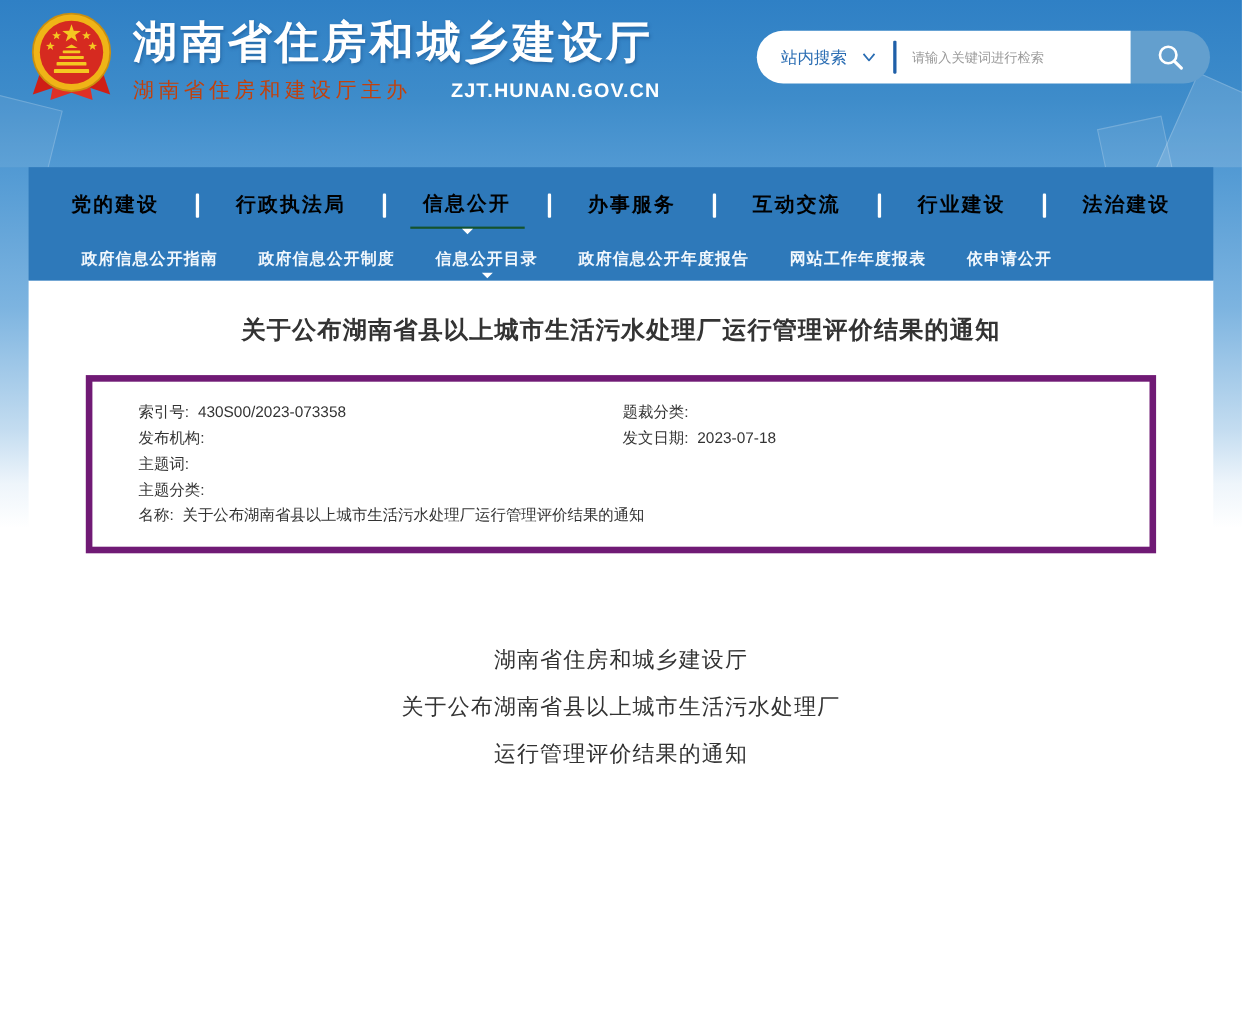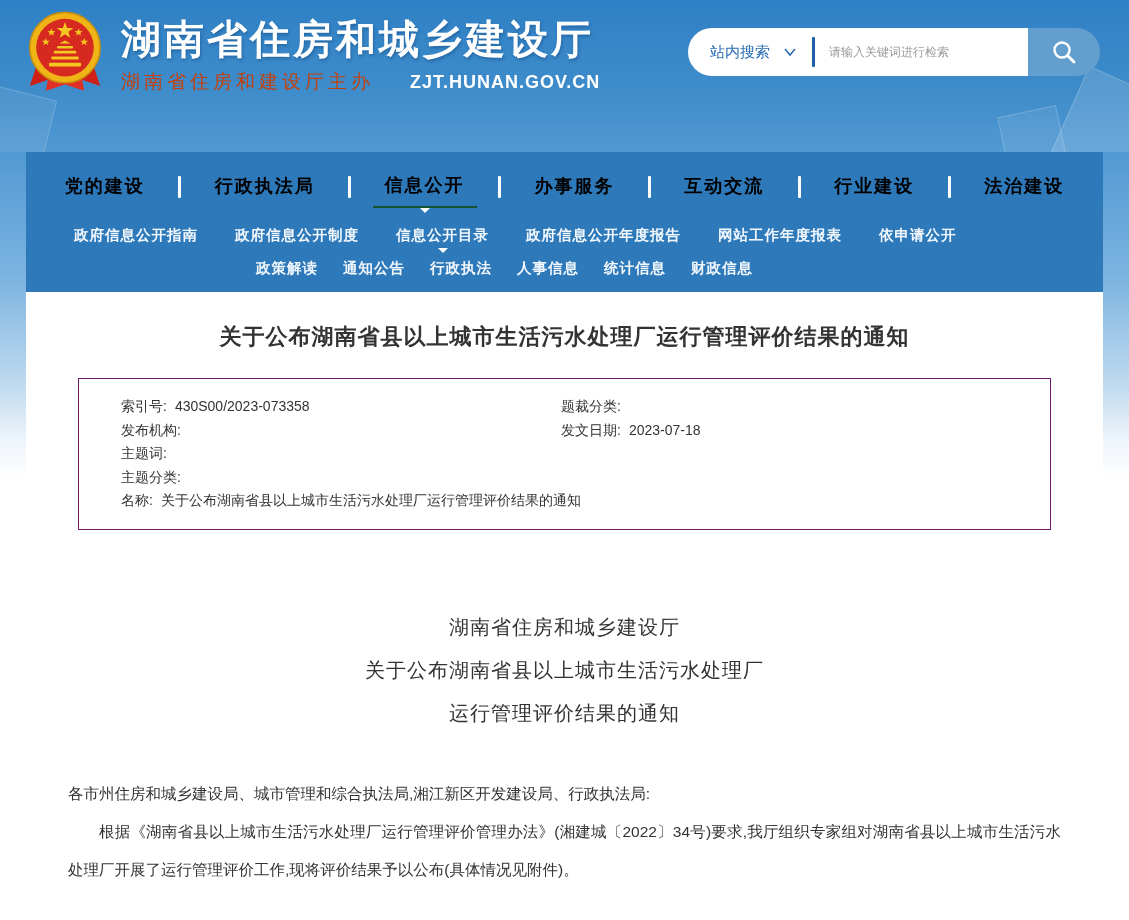--- a/index.html
+++ b/index.html
@@ -46,21 +46,21 @@
   .subnav1 { display:flex; gap:37px; padding:4px 0 0 48px;align-items:flex-end; }
   .subnav2 { display:flex; gap:25px; padding:14px 0 4px 230px; }
   .subnav1 a, .subnav2 a { color:#f2f8fd; font-size:14.5px; font-weight:600; letter-spacing:1px;
     text-decoration:none; position:relative; cursor:pointer; }
   .sub-caret { position:absolute; left:50%; bottom:-13px; transform:translateX(-50%);
     width:0; height:0; border:5px solid transparent; border-top-color:#fff; }
   
   .content { margin:0 26px; width:1077px; background:#fff; min-height:615px; padding-bottom:40px; }
   .page-title { text-align:center; font-size:22px; font-weight:bold; color:#333;
     padding-top:30px; letter-spacing:1px; }
-  .meta-box { margin:26px 52px 0; border:1px solid #701a75; padding:16px 20px 16px 42px;
+  .meta-box { margin:26px 52px 0; border:6px solid #701a75; padding:16px 20px 16px 42px;
     font-size:14px; color:#333; }
   .meta-row { display:flex; line-height:23.5px; }
   .meta-left { width:440px; display:flex; }
   .meta-right { flex:1; display:flex; }
   .meta-label { white-space:nowrap; }
   .meta-value { margin-left:8px; }
   .doc-heading { margin-top:76px; text-align:center; font-size:20px; color:#333;
     line-height:43px; letter-spacing:1px; }
   .doc-body { padding:0 42px; font-size:15.5px; color:#333; line-height:38px; }
   .salutation { margin-top:40px; }
@@ -148,28 +148,20 @@
     <a>政府信息公开制度</a>
     <a>
       <span>信息公开目录</span>
       <span class="sub-caret"></span>
     </a>
     <a>政府信息公开年度报告</a>
     <a>网站工作年度报表</a>
     <a>依申请公开</a>
   </div>
 
-  <div class="subnav2">
-    <a>政策解读</a>
-    <a>通知公告</a>
-    <a>行政执法</a>
-    <a>人事信息</a>
-    <a>统计信息</a>
-    <a>财政信息</a>
-  </div>
 </nav>
 
 <main class="content">
   <h1 class="page-title">关于公布湖南省县以上城市生活污水处理厂运行管理评价结果的通知</h1>
 
   <div class="meta-box">
     <div class="meta-row">
       <div class="meta-left">
         <span class="meta-label">索引号:</span>
         <span class="meta-value">430S00/2023-073358</span>
@@ -206,21 +198,13 @@
       <span class="meta-value">关于公布湖南省县以上城市生活污水处理厂运行管理评价结果的通知</span>
     </div>
   </div>
 
   <div class="doc-heading">
     <div>湖南省住房和城乡建设厅</div>
     <div>关于公布湖南省县以上城市生活污水处理厂</div>
     <div>运行管理评价结果的通知</div>
   </div>
 
-  <div class="doc-body">
-    <p class="salutation">各市州住房和城乡建设局、城市管理和综合执法局,湘江新区开发建设局、行政执法局:</p>
-    <p class="para">根据《湖南省县以上城市生活污水处理厂运行管理评价管理办法》(湘建城〔2022〕34号)要求,我厅组织专家组对湖南省县以上城市生活污水处理厂开展了运行管理评价工作,现将评价结果予以公布(具体情况见附件)。</p>
-    <p class="attachment">
-
-      <a class="att-link"></a>
-    </p>
-  </div>
 </main>
 
 </body></html>

